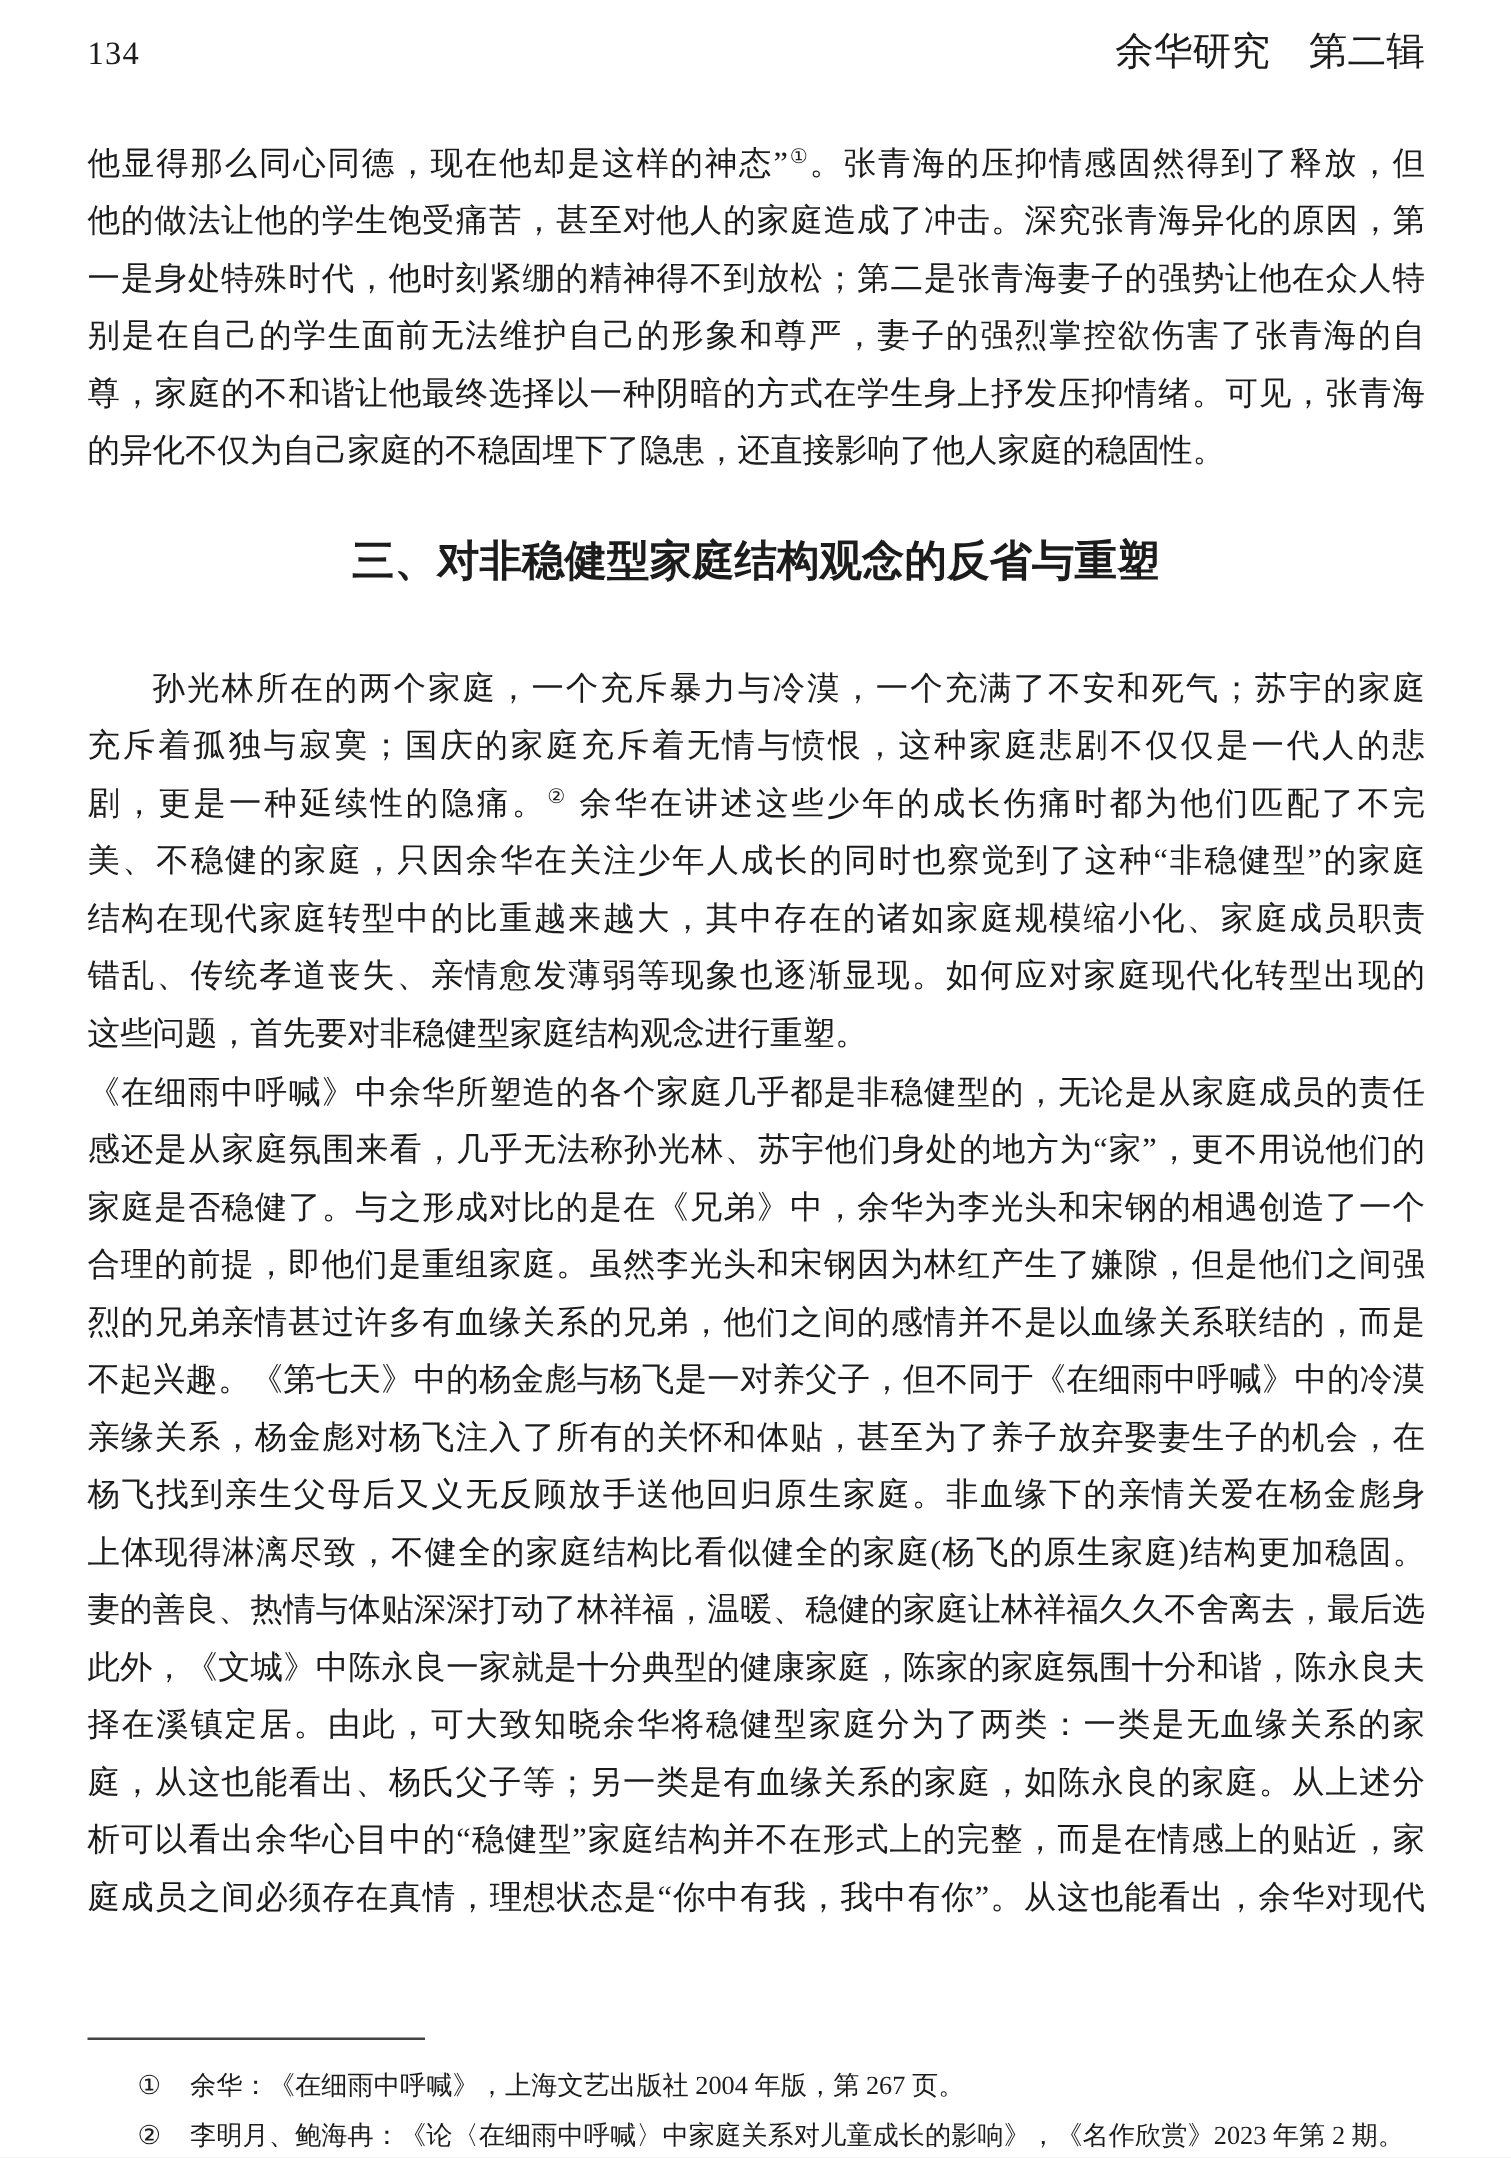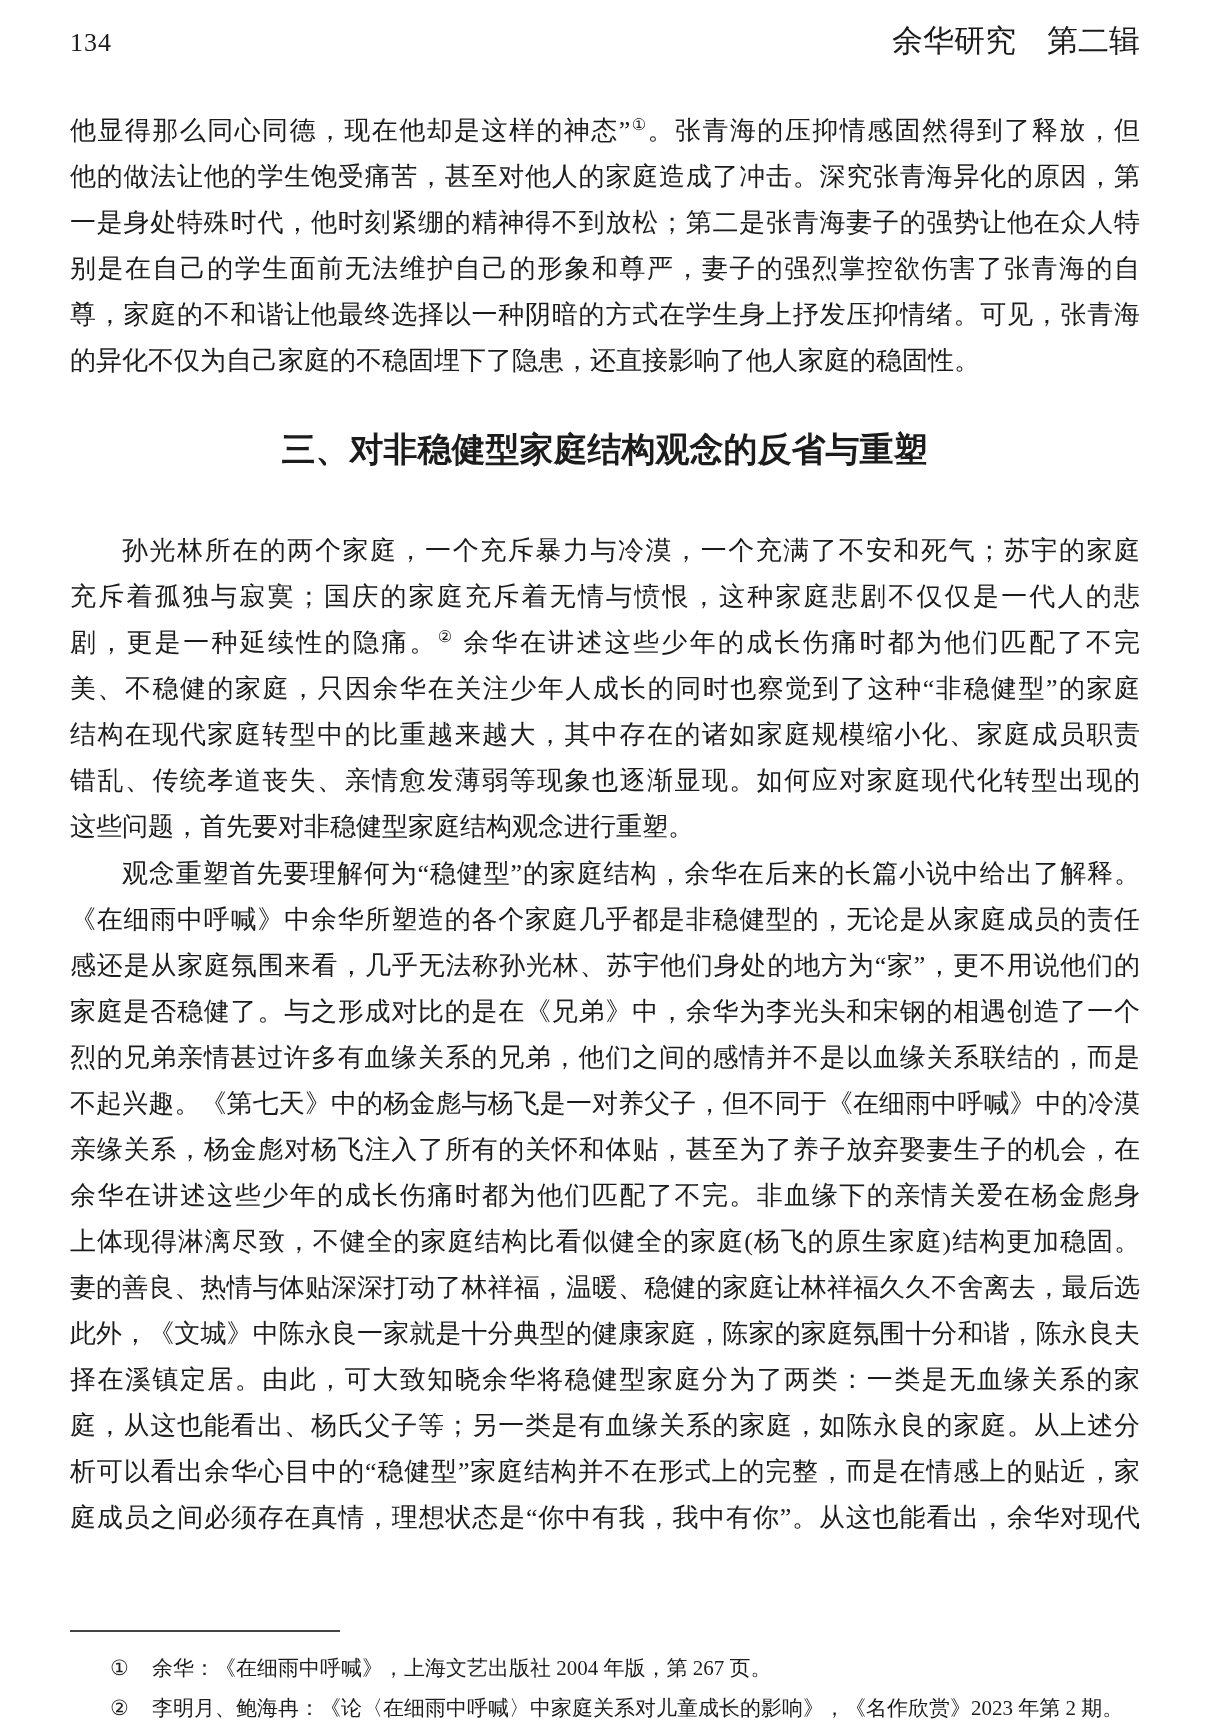--- a/index.html
+++ b/index.html
@@ -105,28 +105,28 @@
       <div class="line indent">孙光林所在的两个家庭，一个充斥暴力与冷漠，一个充满了不安和死气；苏宇的家庭</div>
       <div class="line">充斥着孤独与寂寞；国庆的家庭充斥着无情与愤恨，这种家庭悲剧不仅仅是一代人的悲</div>
       <div class="line">剧，更是一种延续性的隐痛。<sup>②</sup> 余华在讲述这些少年的成长伤痛时都为他们匹配了不完</div>
       <div class="line">美、不稳健的家庭，只因余华在关注少年人成长的同时也察觉到了这种“非稳健型”的家庭</div>
       <div class="line">结构在现代家庭转型中的比重越来越大，其中存在的诸如家庭规模缩小化、家庭成员职责</div>
       <div class="line">错乱、传统孝道丧失、亲情愈发薄弱等现象也逐渐显现。如何应对家庭现代化转型出现的</div>
       <div class="line last-left">这些问题，首先要对非稳健型家庭结构观念进行重塑。</div>
     </div>
 
   <div class="para" style="top:851px">
-      <div class="line indent">观念重塑首先要理解何为“稳健型”的家庭结构，余华在后来的长篇小说中给出了解释。</div>
       <div class="line">《在细雨中呼喊》中余华所塑造的各个家庭几乎都是非稳健型的，无论是从家庭成员的责任</div>
       <div class="line">感还是从家庭氛围来看，几乎无法称孙光林、苏宇他们身处的地方为“家”，更不用说他们的</div>
       <div class="line">家庭是否稳健了。与之形成对比的是在《兄弟》中，余华为李光头和宋钢的相遇创造了一个</div>
+      <div class="line">合理的前提，即他们是重组家庭。虽然李光头和宋钢因为林红产生了嫌隙，但是他们之间强</div>
       <div class="line">烈的兄弟亲情甚过许多有血缘关系的兄弟，他们之间的感情并不是以血缘关系联结的，而是</div>
       <div class="line">不起兴趣。《第七天》中的杨金彪与杨飞是一对养父子，但不同于《在细雨中呼喊》中的冷漠</div>
       <div class="line">亲缘关系，杨金彪对杨飞注入了所有的关怀和体贴，甚至为了养子放弃娶妻生子的机会，在</div>
-      <div class="line">余华在讲述这些少年的成长伤痛时都为他们匹配了不完。非血缘下的亲情关爱在杨金彪身</div>
+      <div class="line">杨飞找到亲生父母后又义无反顾放手送他回归原生家庭。非血缘下的亲情关爱在杨金彪身</div>
       <div class="line">上体现得淋漓尽致，不健全的家庭结构比看似健全的家庭(杨飞的原生家庭)结构更加稳固。</div>
       <div class="line">妻的善良、热情与体贴深深打动了林祥福，温暖、稳健的家庭让林祥福久久不舍离去，最后选</div>
       <div class="line">此外，《文城》中陈永良一家就是十分典型的健康家庭，陈家的家庭氛围十分和谐，陈永良夫</div>
       <div class="line">择在溪镇定居。由此，可大致知晓余华将稳健型家庭分为了两类：一类是无血缘关系的家</div>
       <div class="line">庭，从这也能看出、杨氏父子等；另一类是有血缘关系的家庭，如陈永良的家庭。从上述分</div>
       <div class="line">析可以看出余华心目中的“稳健型”家庭结构并不在形式上的完整，而是在情感上的贴近，家</div>
       <div class="line">庭成员之间必须存在真情，理想状态是“你中有我，我中有你”。从这也能看出，余华对现代</div>
     </div>
 
   <div class="footnote-rule"></div>

